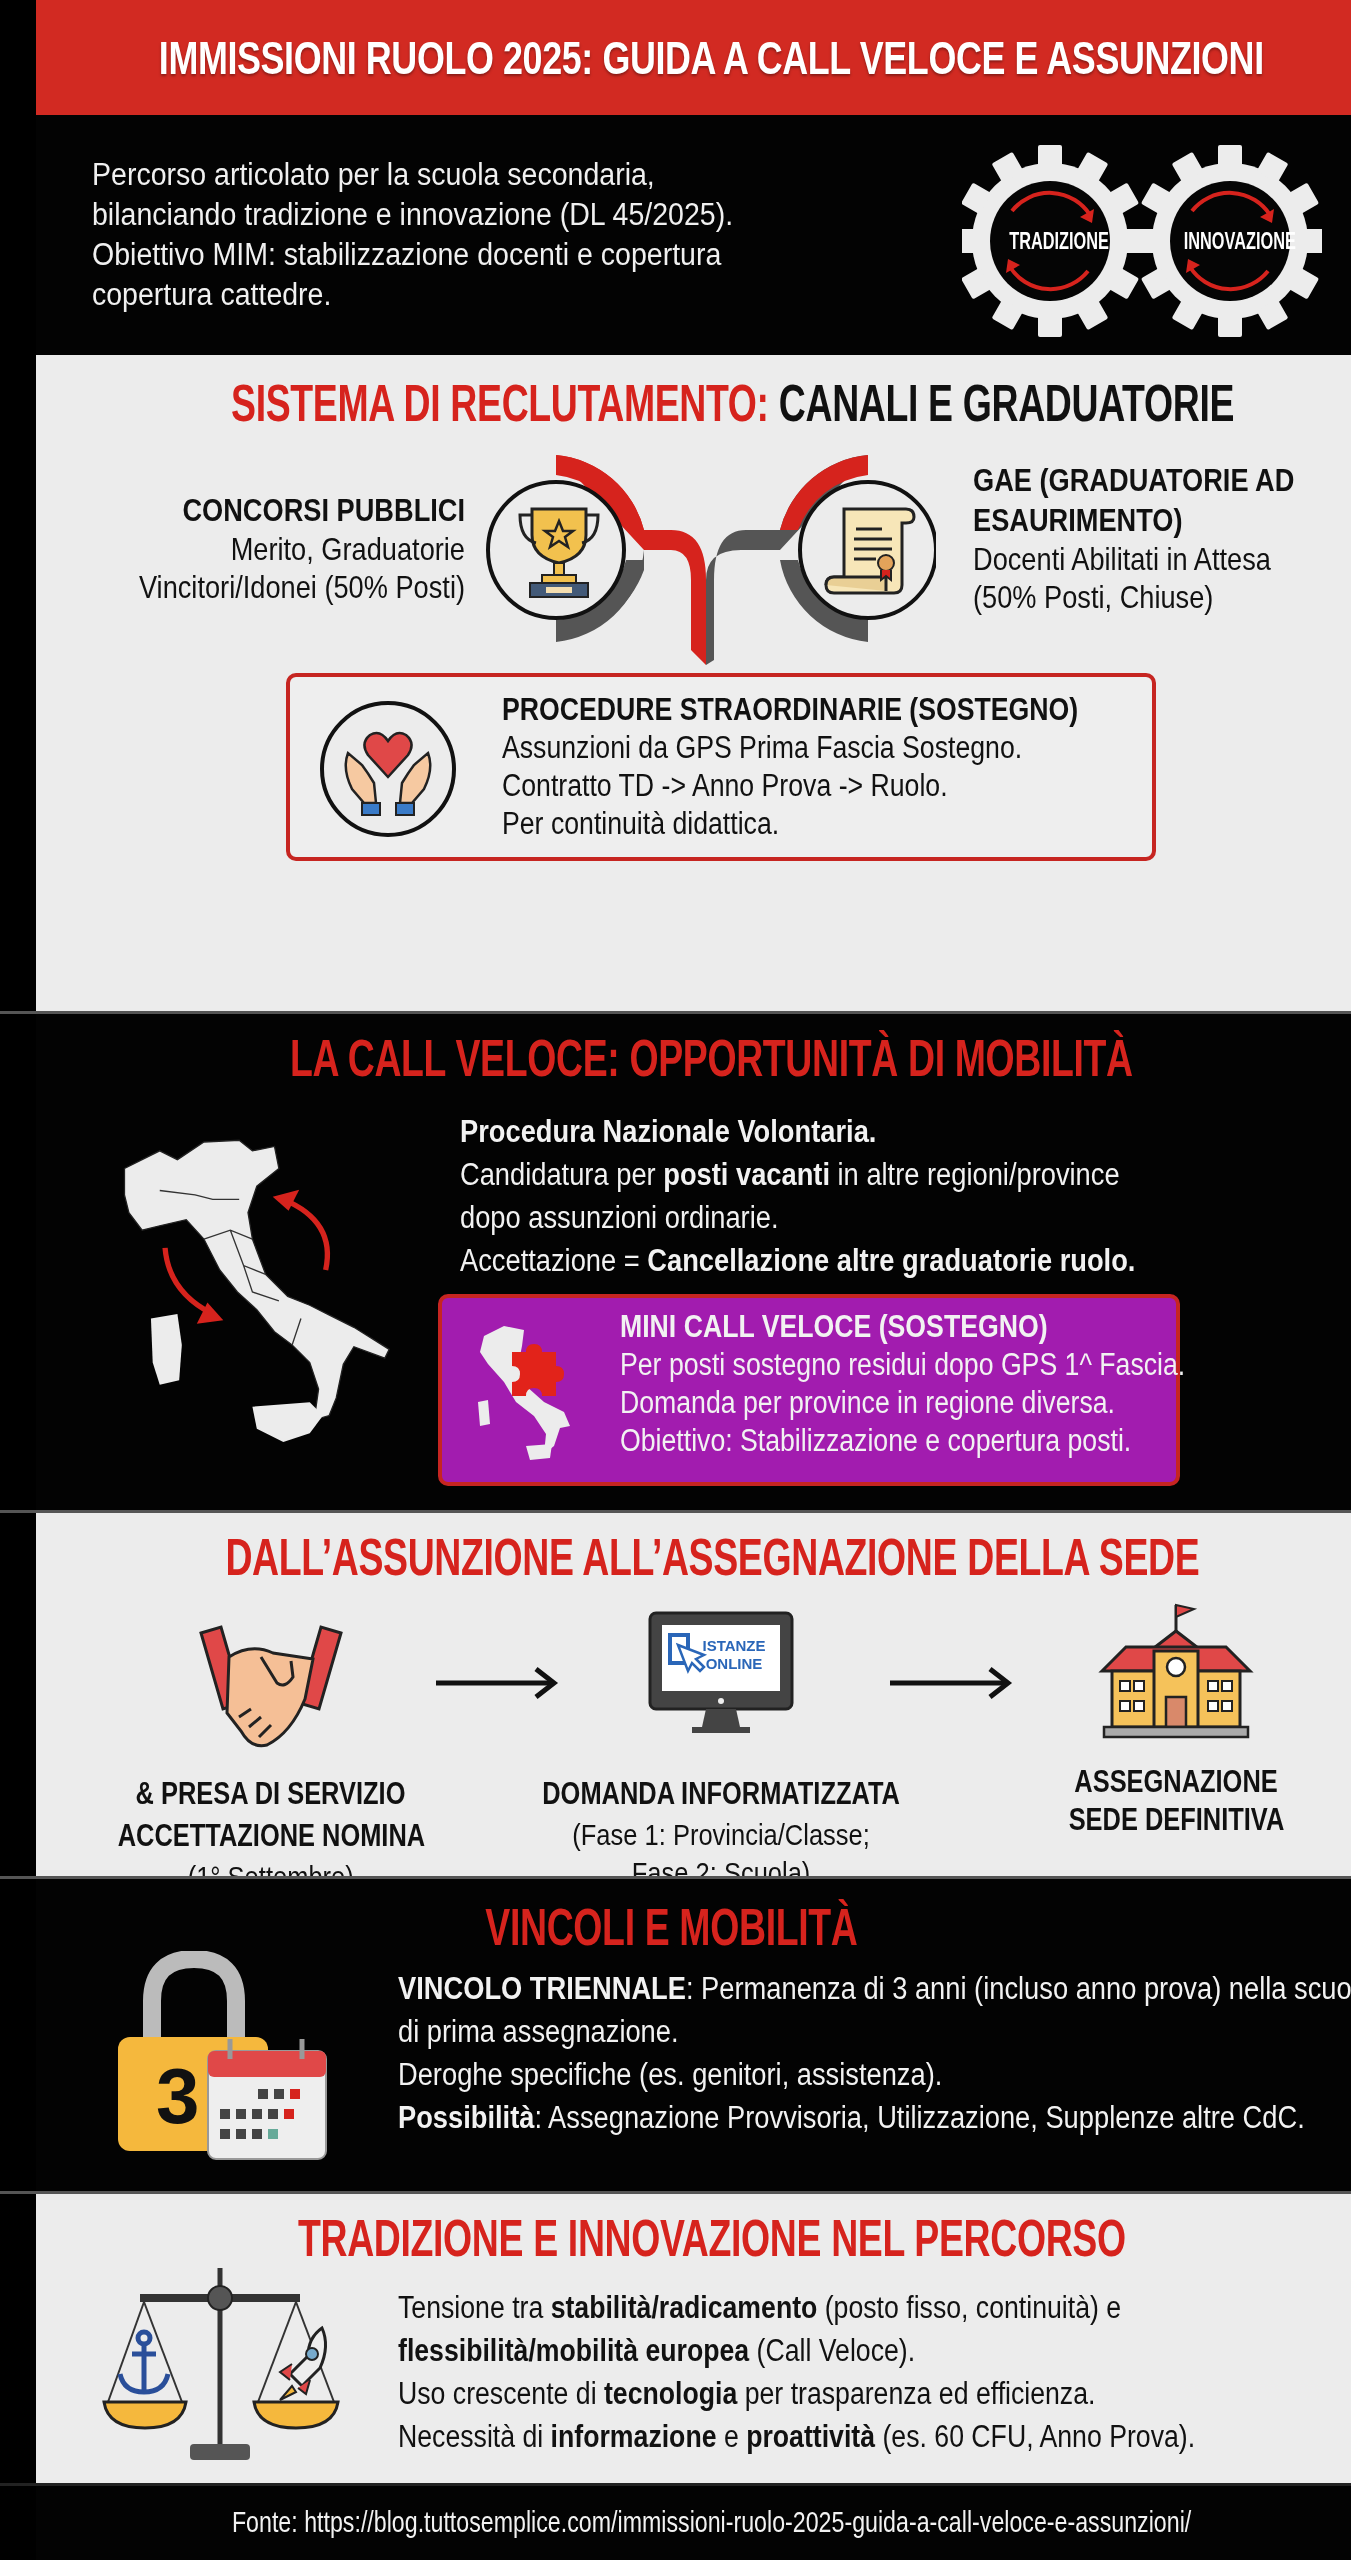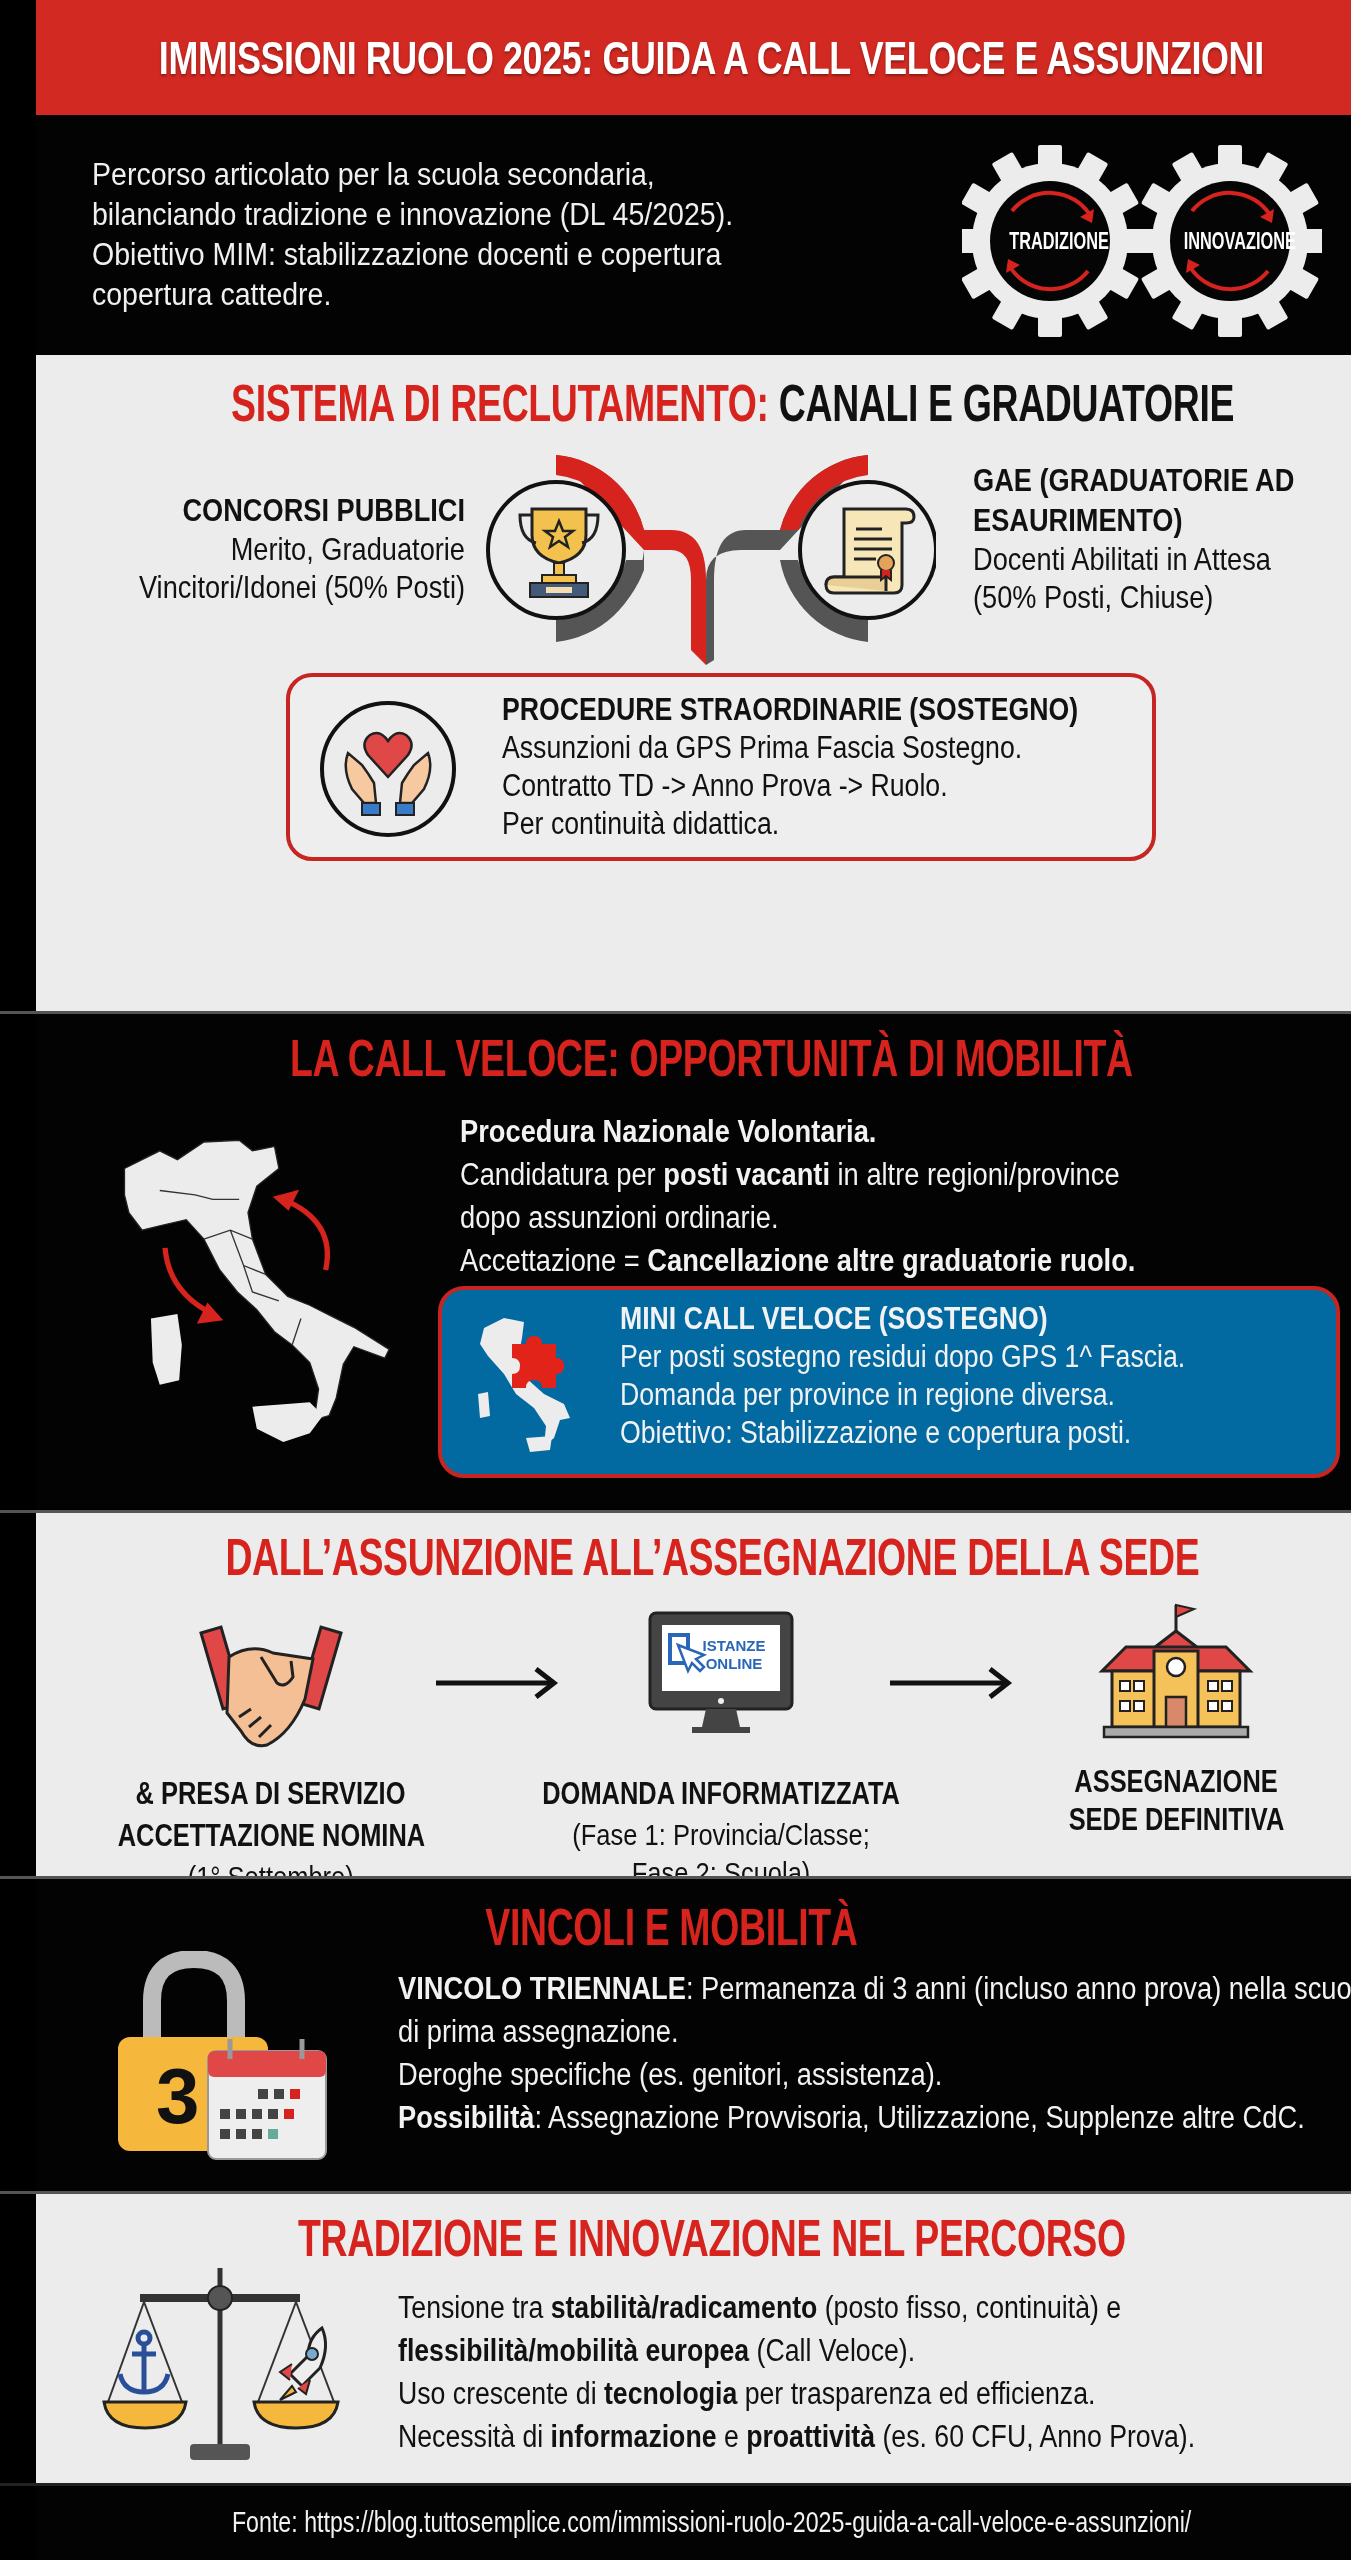--- a/index.html
+++ b/index.html
@@ -27,34 +27,34 @@
   #s2 .title { top: 18px; }
   .col-left { position: absolute; right: 922px; top: 135px; text-align: right; width: 480px; }
   .col-left .hd, .col-right .hd { font-size: 32px; font-weight: bold; line-height: 40px; transform: scaleX(0.85); }
   .col-left .hd { transform-origin: right center; }
   .col-left .bd { font-size: 32px; line-height: 38px; transform: scaleX(0.85); transform-origin: right top; white-space: nowrap; }
   .col-right { position: absolute; left: 937px; top: 105px; width: 420px; }
   .col-right .hd { transform-origin: left center; }
   .col-right .bd { font-size: 32px; line-height: 38px; transform: scaleX(0.85); transform-origin: left top; white-space: nowrap; }
   .hd-line { display: block; white-space: nowrap; }
 
-  .box-red { position: absolute; border: 4px solid #c62521; border-radius: 26px; }
+  .box-red { position: absolute; border: 4px solid #c62521; border-radius: 10px; }
   #s2 .box-red { left: 250px; top: 318px; width: 870px; height: 188px; background: #eeeeee; }
   #s2 .box-red .icon { position: absolute; left: 28px; top: 22px; }
   #s2 .box-red .content { position: absolute; left: 212px; top: 14px; white-space: nowrap; }
   .box-hd { font-size: 31px; font-weight: bold; line-height: 38px; transform: scaleX(0.86); transform-origin: left center; }
   .box-bd { font-size: 31px; line-height: 38px; transform: scaleX(0.86); transform-origin: left center; }
 
   
   #s3 { height: 496px; }
   #s3 .title { top: 14px; }
   #s3 .map { position: absolute; left: 62px; top: 88px; }
   #s3 .txt { position: absolute; left: 424px; top: 96px; font-size: 31px; line-height: 43px; white-space: nowrap; transform: scaleX(0.88); transform-origin: left top; }
   #s3 .txt b { font-weight: bold; }
-  #s3 .box-red { left: 402px; top: 272px; width: 902px; height: 192px; background: #0369a1; }
+  #s3 .box-red { left: 402px; top: 280px; width: 742px; height: 192px; background: #a21caf; }
   #s3 .box-red .mini-map { position: absolute; left: 22px; top: 18px; }
   #s3 .box-red .content { position: absolute; left: 178px; top: 10px; white-space: nowrap; }
   #s3 .box-red .box-hd, #s3 .box-red .box-bd { color: #f2f2f2; }
 
   
   #s4 { height: 363px; }
   #s4 .title { top: 14px; }
   .step { position: absolute; text-align: center; }
   .step .lbl { font-size: 31px; font-weight: bold; line-height: 42px; white-space: nowrap; display: inline-block; transform: scaleX(0.82); }
   .step .sub { font-size: 30px; line-height: 40px; white-space: nowrap; display: inline-block; transform: scaleX(0.85); }

